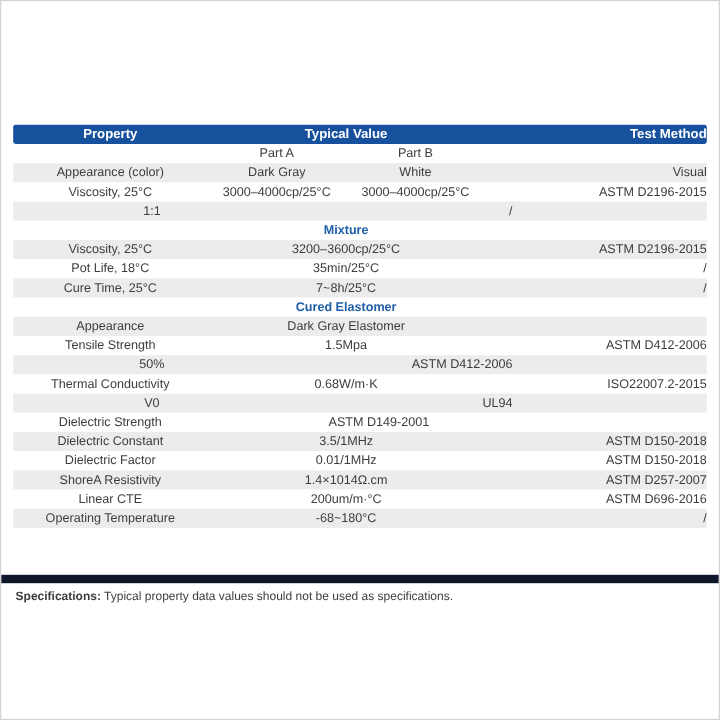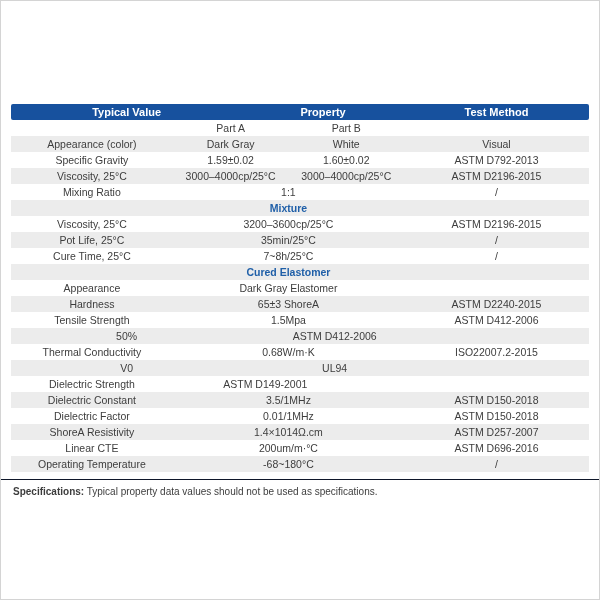--- a/index.html
+++ b/index.html
@@ -39,126 +39,112 @@
     height: 16px;
     font-size: 10.5px;
     color: var(--body-text, #3d3d3d);
     background: #ffffff;
   }
   .rows .row:nth-child(even) { background: var(--stripe, #ececec); }
 
   .cell { text-align: center; overflow: hidden; white-space: nowrap; }
   .c-prop   { width: 28%; }
   .c-val    { width: 40%; }
-  .c-method { width: 32%; }
+  .c-method { width: 32%; text-align: right; }
 
   .c-val.split { display: flex; }
   .c-val.split .half { width: 50%; text-align: center; }
 
   .c-val.section {
     color: var(--section-text, #1f5fa8);
     font-weight: bold;
     font-size: 10.5px;
   }
 
   .footer {
     position: absolute;
     left: 0;
     right: 0;
     top: 478px;
-    border-top: 1px solid #0f172a;
+    border-top: 7px solid #0f172a;
     padding: 6px 12px 0 12px;
     font-size: 10px;
     color: #3d3d3d;
   }
   .footer .bold { font-weight: bold; }
 </style>
 </head>
 <body>
 
 <div class="canvas">
 
   <div class="spec-table">
     <div class="header-row">
+      <div class="cell c-prop">Property</div>
       <div class="cell c-val">Typical Value</div>
-      <div class="cell c-prop">Property</div>
       <div class="cell c-method">Test Method</div>
     </div>
     <div class="rows">
         <div class="row">
           <div class="cell c-prop"></div>
           <div class="cell c-val split">
             <div class="cell half">Part A</div>
             <div class="cell half">Part B</div>
           </div>
           <div class="cell c-method"></div>
         </div>
         <div class="row">
           <div class="cell c-prop">Appearance (color)</div>
           <div class="cell c-val split">
             <div class="cell half">Dark Gray</div>
             <div class="cell half">White</div>
           </div>
           <div class="cell c-method">Visual</div>
         </div>
         <div class="row">
-          <div class="cell c-prop">Specific Gravity</div>
-          <div class="cell c-val split">
-            <div class="cell half">1.59±0.02</div>
-            <div class="cell half">1.60±0.02</div>
-          </div>
-          <div class="cell c-method">ASTM D792-2013</div>
-        </div>
-        <div class="row">
           <div class="cell c-prop">Viscosity, 25°C</div>
           <div class="cell c-val split">
             <div class="cell half">3000–4000cp/25°C</div>
             <div class="cell half">3000–4000cp/25°C</div>
           </div>
           <div class="cell c-method">ASTM D2196-2015</div>
         </div>
         <div class="row">
-          <div class="cell c-prop">Mixing Ratio</div>
           <div class="cell c-val">1:1</div>
           <div class="cell c-method">/</div>
         </div>
         <div class="row">
           <div class="cell c-prop"></div>
           <div class="cell c-val section">Mixture</div>
           <div class="cell c-method"></div>
         </div>
         <div class="row">
           <div class="cell c-prop">Viscosity, 25°C</div>
           <div class="cell c-val">3200–3600cp/25°C</div>
           <div class="cell c-method">ASTM D2196-2015</div>
         </div>
         <div class="row">
-          <div class="cell c-prop">Pot Life, 25°C</div>
+          <div class="cell c-prop">Pot Life, 18°C</div>
           <div class="cell c-val">35min/25°C</div>
           <div class="cell c-method">/</div>
         </div>
         <div class="row">
           <div class="cell c-prop">Cure Time, 25°C</div>
           <div class="cell c-val">7~8h/25°C</div>
           <div class="cell c-method">/</div>
         </div>
         <div class="row">
           <div class="cell c-prop"></div>
           <div class="cell c-val section">Cured Elastomer</div>
           <div class="cell c-method"></div>
         </div>
         <div class="row">
           <div class="cell c-prop">Appearance</div>
           <div class="cell c-val">Dark Gray Elastomer</div>
           <div class="cell c-method"></div>
-        </div>
-        <div class="row">
-          <div class="cell c-prop">Hardness</div>
-          <div class="cell c-val">65±3 ShoreA</div>
-          <div class="cell c-method">ASTM D2240-2015</div>
         </div>
         <div class="row">
           <div class="cell c-prop">Tensile Strength</div>
           <div class="cell c-val">1.5Mpa</div>
           <div class="cell c-method">ASTM D412-2006</div>
         </div>
         <div class="row">
           <div class="cell c-val">50%</div>
           <div class="cell c-method">ASTM D412-2006</div>
         </div>

